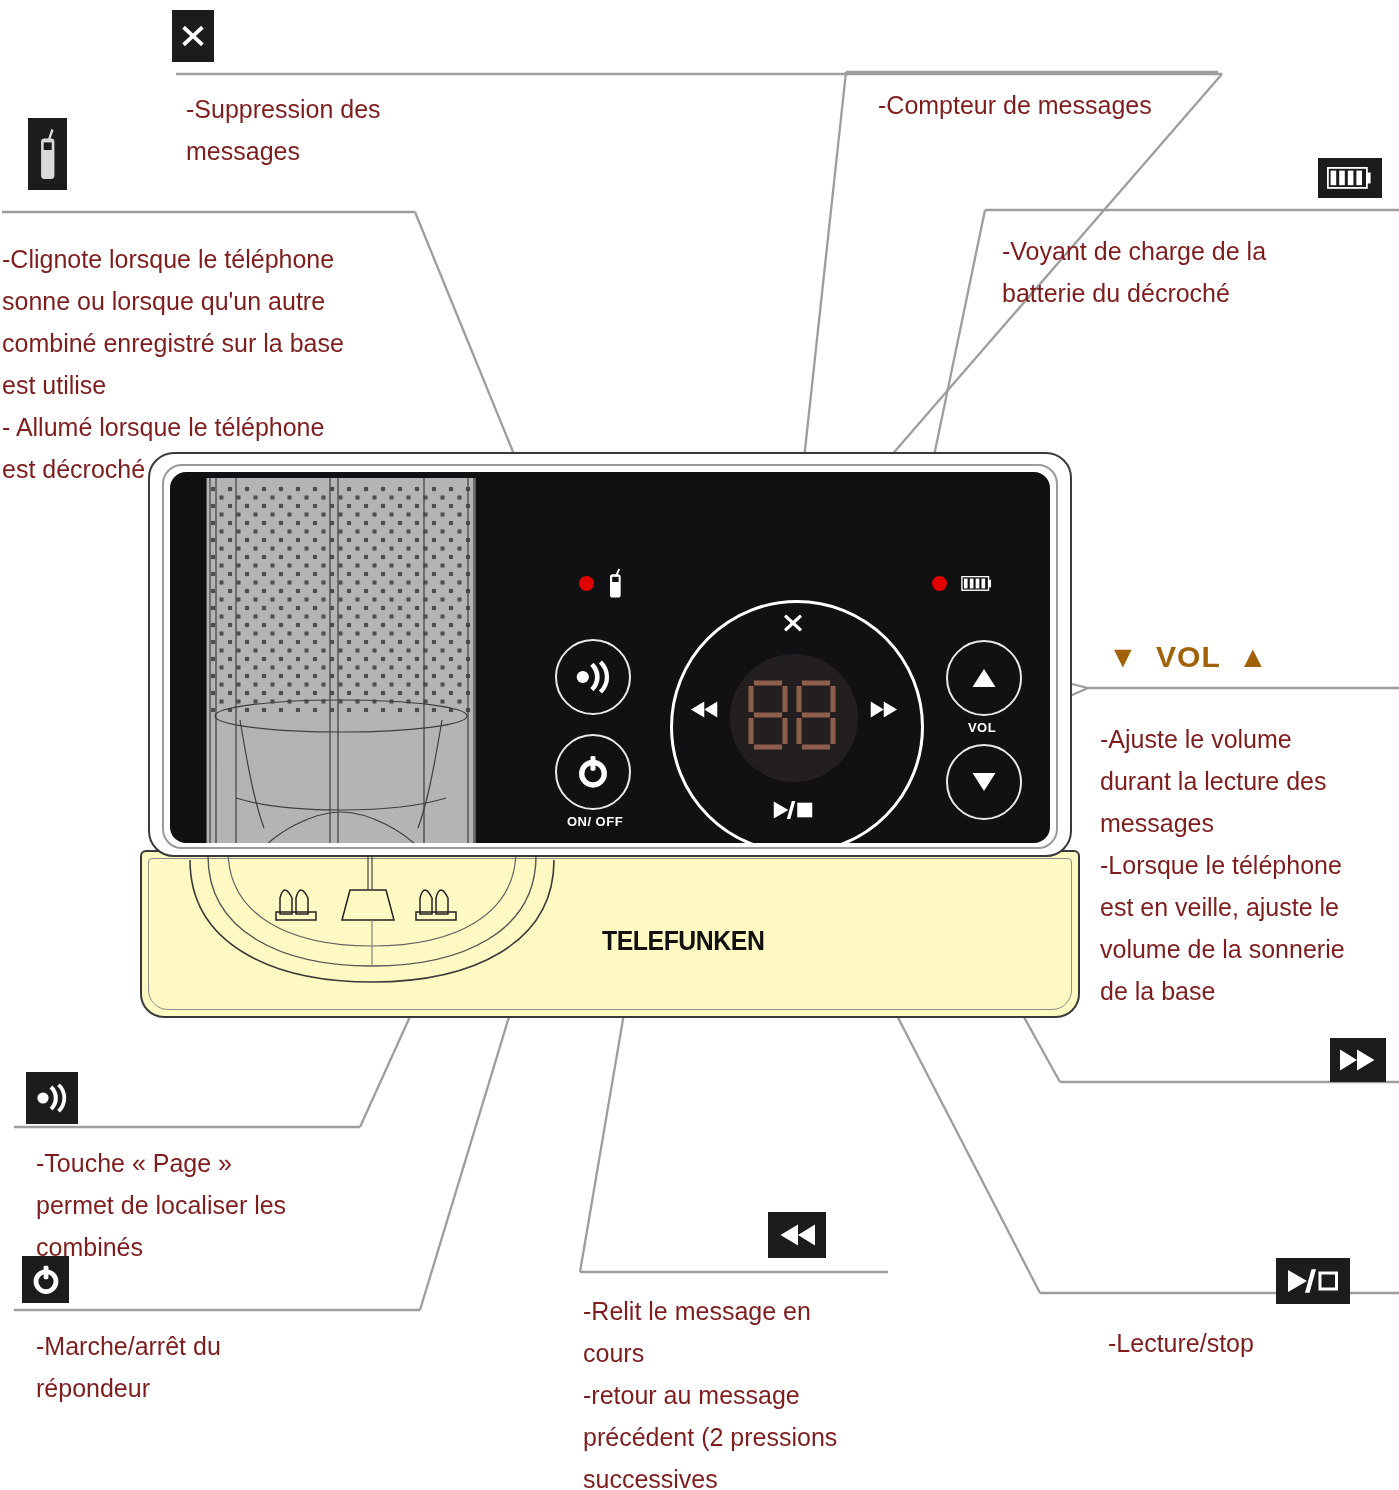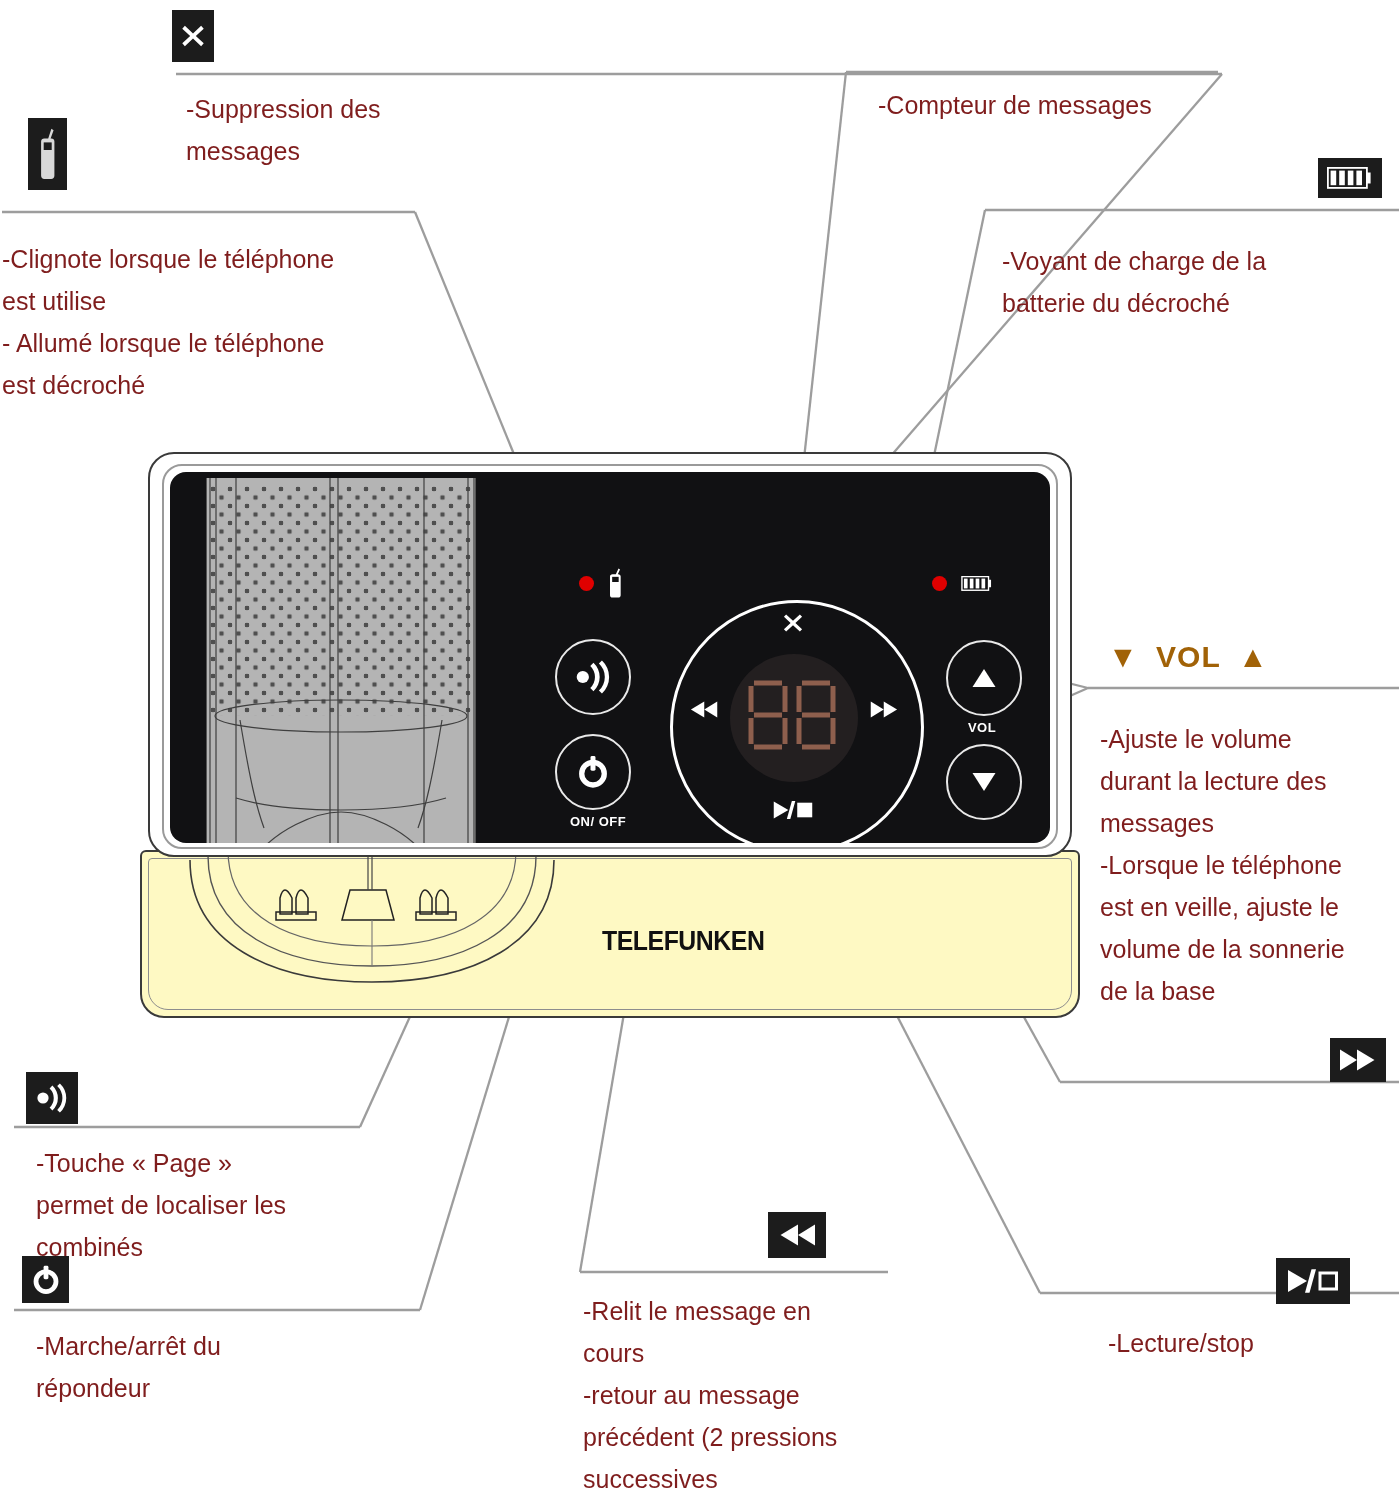--- a/index.html
+++ b/index.html
@@ -175,30 +175,32 @@
   </svg>
 </div>
 
 <div class="callout just" style="left:186px;top:88px;width:300px;">
   <p class="lastjust">-Suppression          des</p>
   <p>messages</p>
 </div>
 
 <div class="callout just" style="left:2px;top:238px;width:405px;">
   <p class="lastjust">-Clignote lorsque le téléphone</p>
+  <p class="lastjust">sonne ou lorsque qu'un autre</p>
+  <p class="lastjust">combiné enregistré sur la base</p>
   <p>est utilise</p>
   <p class="lastjust">- Allumé lorsque le téléphone</p>
   <p>est décroché</p>
 </div>
 
 <div class="callout" style="left:878px;top:84px;width:420px;">
   <p>-Compteur de messages</p>
 </div>
 
-<div class="callout just" style="left:1002px;top:240px;width:330px;">
+<div class="callout just" style="left:1002px;top:230px;width:330px;">
   <p class="lastjust">-Voyant  de  charge  de  la</p>
   <p>batterie du décroché</p>
 </div>
 
 <div class="volhdr" style="left:1108px;top:640px;">
   <span>▼</span>
   <span style="margin:0 8px;">VOL</span>
   <span>▲</span>
 </div>
 
@@ -313,21 +315,21 @@
           <path class="wht" d="M22.2 3.0 A16.4 16.4 0 0 1 22.2 27.0 L24.9 29.6 A20 20 0 0 0 24.9 0.4Z"></path>
         </svg>
       </div>
 
       <div class="rbtn" style="left:385px;top:262px;width:72px;height:72px;">
         <svg width="32" height="34" viewBox="0 0 28 30">
           <rect x="11.8" y="0.8" width="4.4" height="13" rx="1.3" class="wht"></rect>
           <path class="wht" d="M14 4.2 A12.2 12.2 0 1 0 14 28.8 A12.2 12.2 0 0 0 14 4.2 Z M14 8.9 A7.5 7.5 0 1 1 14 24.1 A7.5 7.5 0 0 1 14 8.9Z"></path>
         </svg>
       </div>
-      <div class="rlabel" style="left:400px;top:342px;width:74px;">ON/ OFF</div>
+      <div class="rlabel" style="left:388px;top:342px;width:74px;text-align:center;">ON/ OFF</div>
 
       <div class="ring" style="left:500px;top:128px;width:248px;height:248px;"></div>
 
       <div class="disp" style="left:560px;top:182px;width:128px;height:128px;"></div>
       <div class="seg" style="left:576px;top:206px;width:96px;height:80px;">
         <svg width="96" height="80" viewBox="0 0 96 80">
           <g fill="none" stroke="#8e5f4d" stroke-width="5" stroke-linejoin="round">
             <path d="M8 5 h28 M5 8 v26 M39 8 v26 M8 37 h28 M5 40 v26 M39 40 v26 M8 69 h28"></path>
             <path d="M56 5 h28 M53 8 v26 M87 8 v26 M56 37 h28 M53 40 v26 M87 40 v26 M56 69 h28"></path>
           </g>

